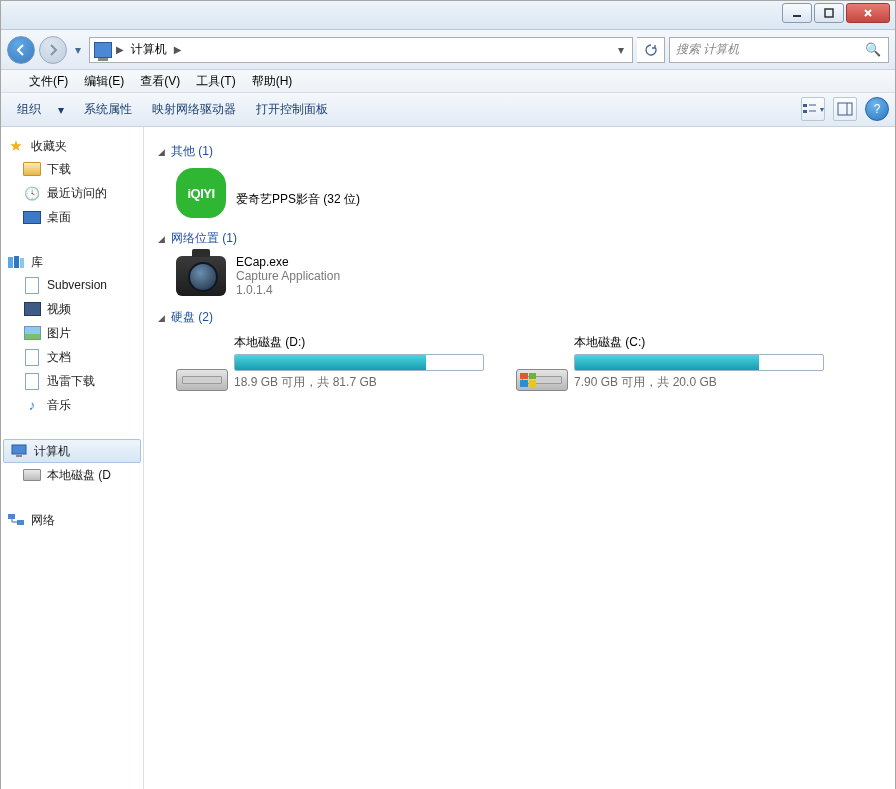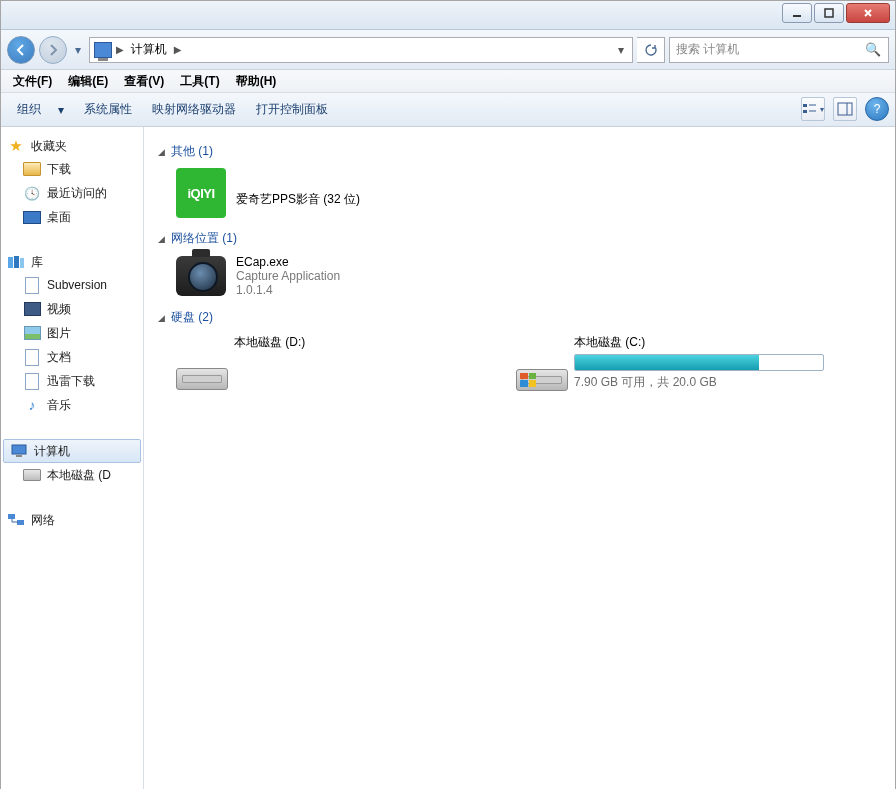--- a/index.html
+++ b/index.html
@@ -21,25 +21,25 @@
 .nav-fwd { background: radial-gradient(circle at 40% 30%, #d8e2ec, #b5c4d4); opacity: .75; color: #5b7594; }
 .nav-dd { width: 14px; height: 28px; display: flex; align-items: center; justify-content: center; color: #4a6a92; }
 .addrbar { flex: 1; height: 26px; background: #fff; border: 1px solid #abadb3; display: flex; align-items: center; padding: 0 4px; gap: 4px; }
 .addrbar .comp-icon { width: 18px; height: 16px; background: #4b89d6; border: 1px solid #2a5a9a; position: relative; }
 .addrbar .comp-icon::after { content: ""; position: absolute; bottom: -4px; left: 3px; width: 10px; height: 3px; background: #888; }
 .addrbar .sep { color: #555; font-size: 10px; }
 .addrbar .crumb { padding: 2px 3px; color: #000; }
 .addr-dd { margin-left: auto; color: #555; padding: 0 4px; }
 .refresh-box { width: 28px; height: 26px; border: 1px solid #abadb3; border-left: none; background: #fff; display: flex; align-items: center; justify-content: center; color: #4a6a92; }
 .searchbar { width: 220px; height: 26px; background: #fff; border: 1px solid #abadb3; display: flex; align-items: center; padding: 0 6px; color: #888; }
-.searchbar .stext { flex: 1; }
+.searchbar .stext { flex: 1; font-style: italic; }
 .searchbar .sicon { color: #5a7aa8; font-size: 13px; }
 
 
-.menubar { height: 23px; background: linear-gradient(to bottom, #f7f9fb, #edf1f5); display: flex; align-items: center; padding: 0 4px; border-bottom: 1px solid #d6dde5; font-weight: bold; }
+.menubar { height: 23px; background: linear-gradient(to bottom, #f7f9fb, #edf1f5); display: flex; align-items: center; padding: 0 20px; border-bottom: 1px solid #d6dde5; }
 .menubar .mitem { padding: 3px 8px; cursor: default; }
 
 
 .toolbar { height: 34px; background: linear-gradient(to bottom, #f4f8fc, #e2eaf4); display: flex; align-items: center; padding: 0 6px; border-bottom: 1px solid #c9d3dd; position: relative; }
 .toolbar .tbtn { padding: 4px 10px; color: #1b3f6e; cursor: default; display: flex; align-items: center; gap: 17px; }
 .toolbar .tbtn.highlighted { border: 3px solid #e02020; padding: 5px 12px; }
 .toolbar-right { position: absolute; right: 6px; top: 4px; display: flex; align-items: center; gap: 8px; }
 .toolbar-right .ticon { width: 24px; height: 24px; border: 1px solid #b7c6d8; border-radius: 2px; display: flex; align-items: center; justify-content: center; color: #3a5d92; background: linear-gradient(to bottom, #fdfdfd, #e8edf4); }
 .toolbar-right .help { background: radial-gradient(circle at 40% 30%, #6eb6ee, #2b76c0); color: #fff; border-radius: 50%; border-color: #2665a3; }
 
@@ -66,21 +66,21 @@
 .icon.drive::before { content: ""; display: block; width: 16px; height: 10px; background: linear-gradient(to bottom, #e8e8e8, #bcbcbc); border: 1px solid #888; border-radius: 1px; }
 .icon.net { color: #3c79c7; }
 
 
 .main { flex: 1; padding: 10px 14px; overflow: auto; background: #fff; }
 .group-header { display: flex; align-items: center; gap: 6px; color: #1b4f9e; margin: 6px 0 8px 0; }
 .group-header .tri { font-size: 9px; color: #5a5a5a; }
 .items-row { display: flex; flex-wrap: wrap; gap: 20px; padding-left: 18px; margin-bottom: 12px; }
 
 .app-item { display: flex; align-items: center; gap: 10px; width: 320px; }
-.iqiyi-icon { width: 50px; height: 50px; background: #2fb632; border-radius: 4px; display: flex; align-items: center; justify-content: center; color: #fff; font-weight: bold; font-size: 13px; font-family: Arial, sans-serif; letter-spacing: -0.5px; }
+.iqiyi-icon { width: 50px; height: 50px; background: #2fb632; border-radius: 17px; display: flex; align-items: center; justify-content: center; color: #fff; font-weight: bold; font-size: 13px; font-family: Arial, sans-serif; letter-spacing: -0.5px; }
 .app-meta .app-name { color: #000; margin-top: 12px; }
 
 .cam-icon { width: 50px; height: 40px; background: linear-gradient(to bottom, #3a3a3a, #1d1d1d); border-radius: 6px; position: relative; }
 .cam-icon::before { content: ""; position: absolute; top: -7px; left: 16px; width: 18px; height: 8px; background: #2c2c2c; border-radius: 2px 2px 0 0; }
 .cam-icon::after { content: ""; position: absolute; top: 6px; left: 12px; width: 26px; height: 26px; border-radius: 50%; background: radial-gradient(circle at 40% 35%, #6b8daf, #1a2b3d); border: 2px solid #0e1825; }
 .cam-meta .l1 { color: #000; }
 .cam-meta .l2, .cam-meta .l3 { color: #7a7a7a; }
 
 .drive-tile { width: 320px; }
 .drive-title { color: #000; margin-left: 58px; margin-bottom: 3px; }
@@ -307,20 +307,26 @@
 
       <div class="group-header">
         <span class="tri">◢</span>
         <span>硬盘 (2)</span>
       </div>
       <div class="items-row">
         <div class="drive-tile">
           <div class="drive-title">本地磁盘 (D:)</div>
           <div class="drive-body">
             <div class="hdd-icon"></div>
+            <div class="drive-bar-wrap">
+              <div class="drive-bar">
+                  <div class="drive-fill" style="width:77%"></div>
+                </div>
+              <div class="drive-text">18.9 GB 可用，共 81.7 GB</div>
+            </div>
           </div>
         </div>
         <div class="drive-tile">
           <div class="drive-title">本地磁盘 (C:)</div>
           <div class="drive-body">
             <div class="hdd-icon win">
                 <div class="winflag">
                   <span></span>
                   <span></span>
                   <span></span>

